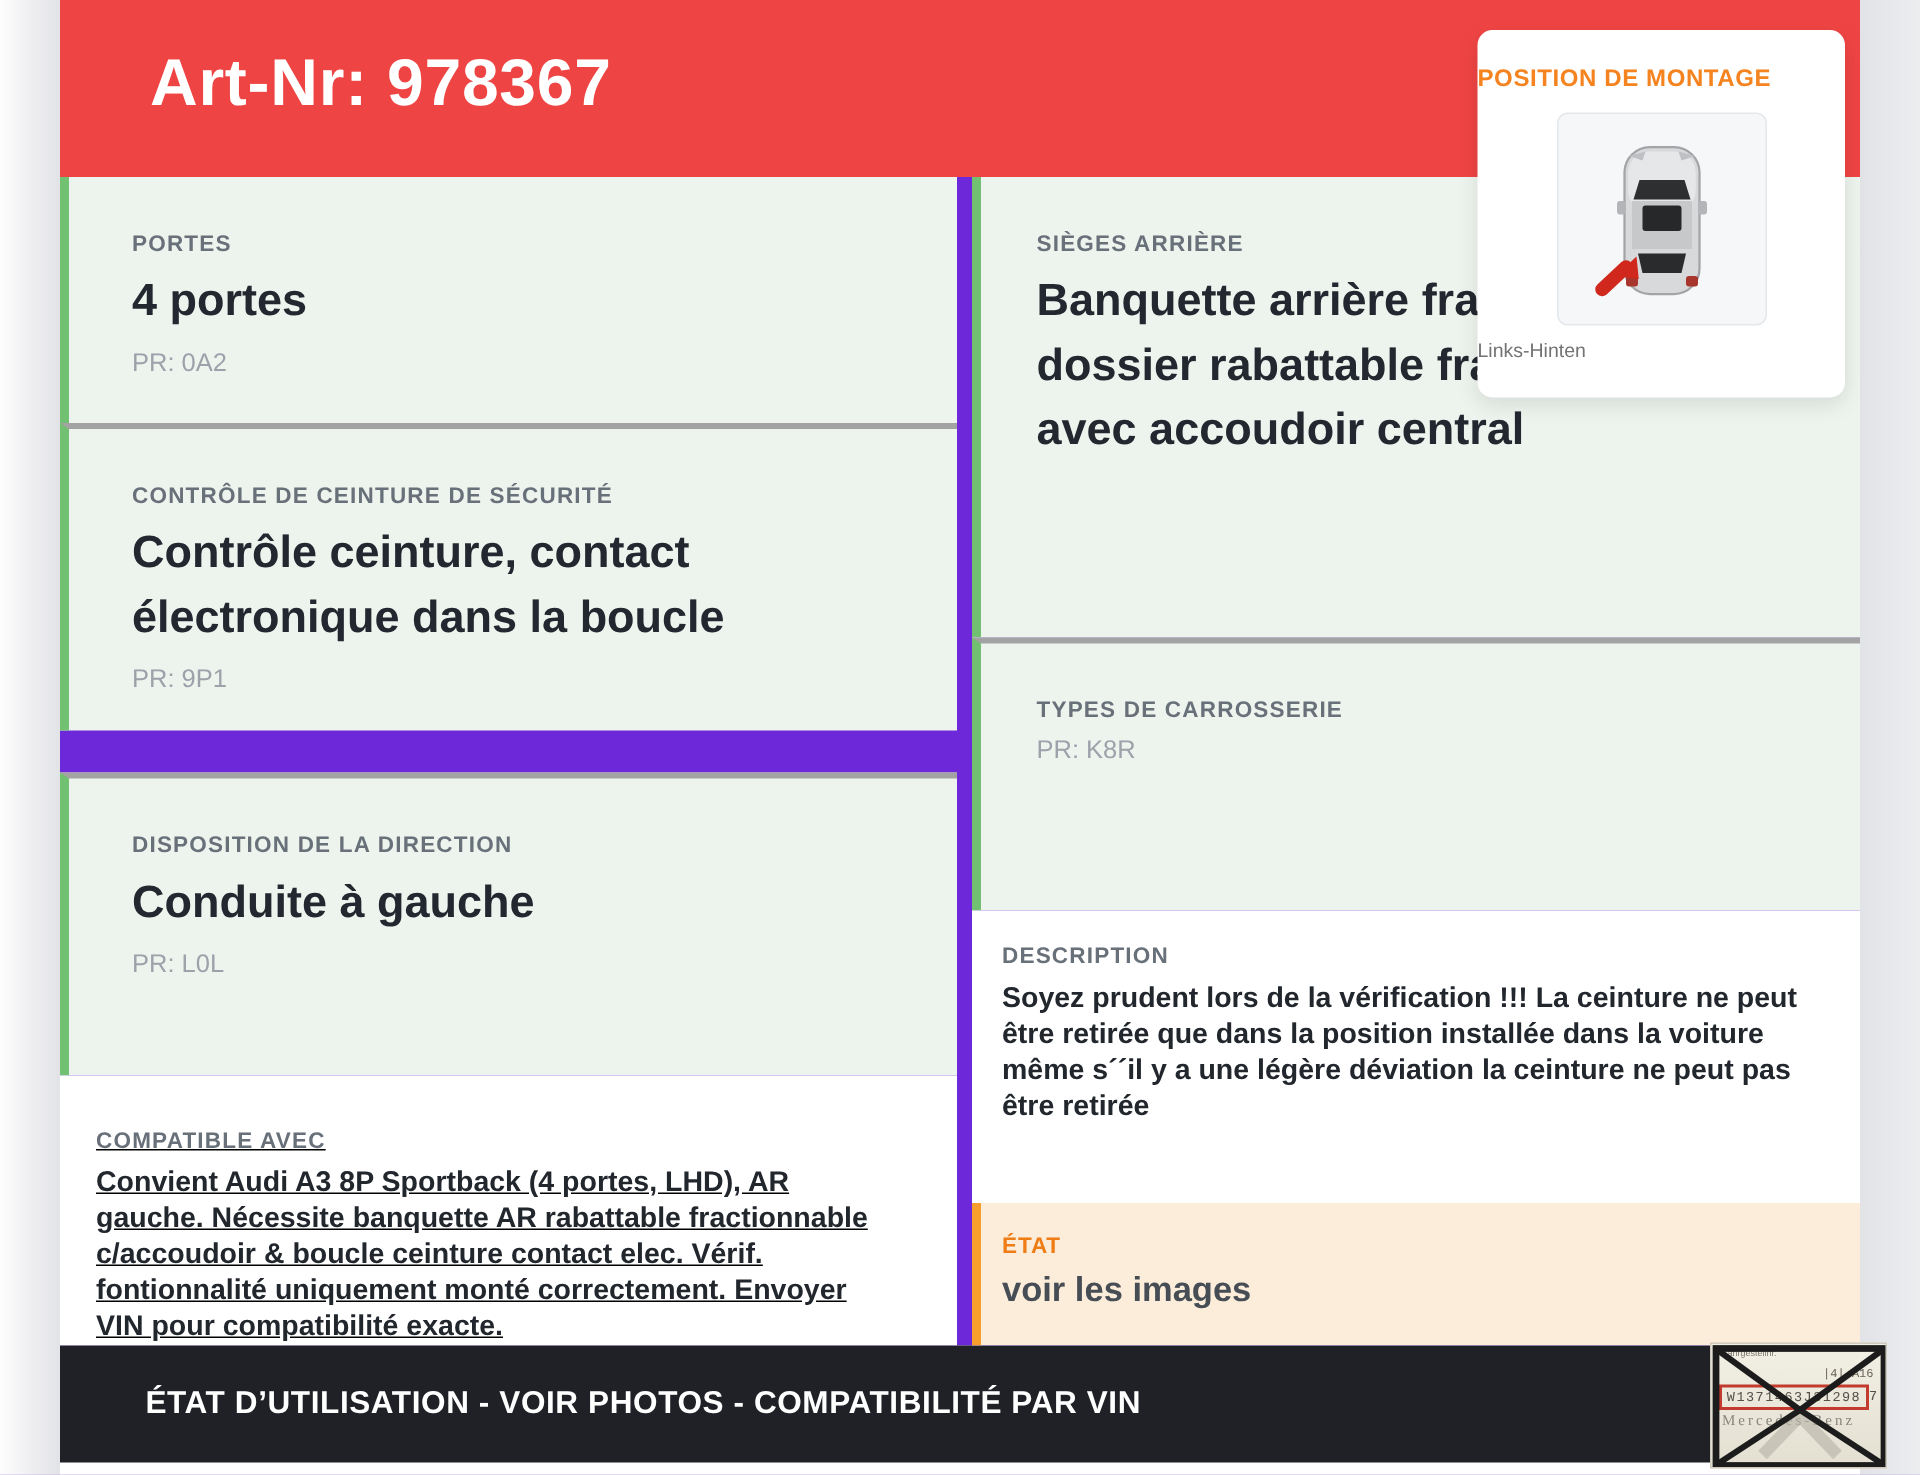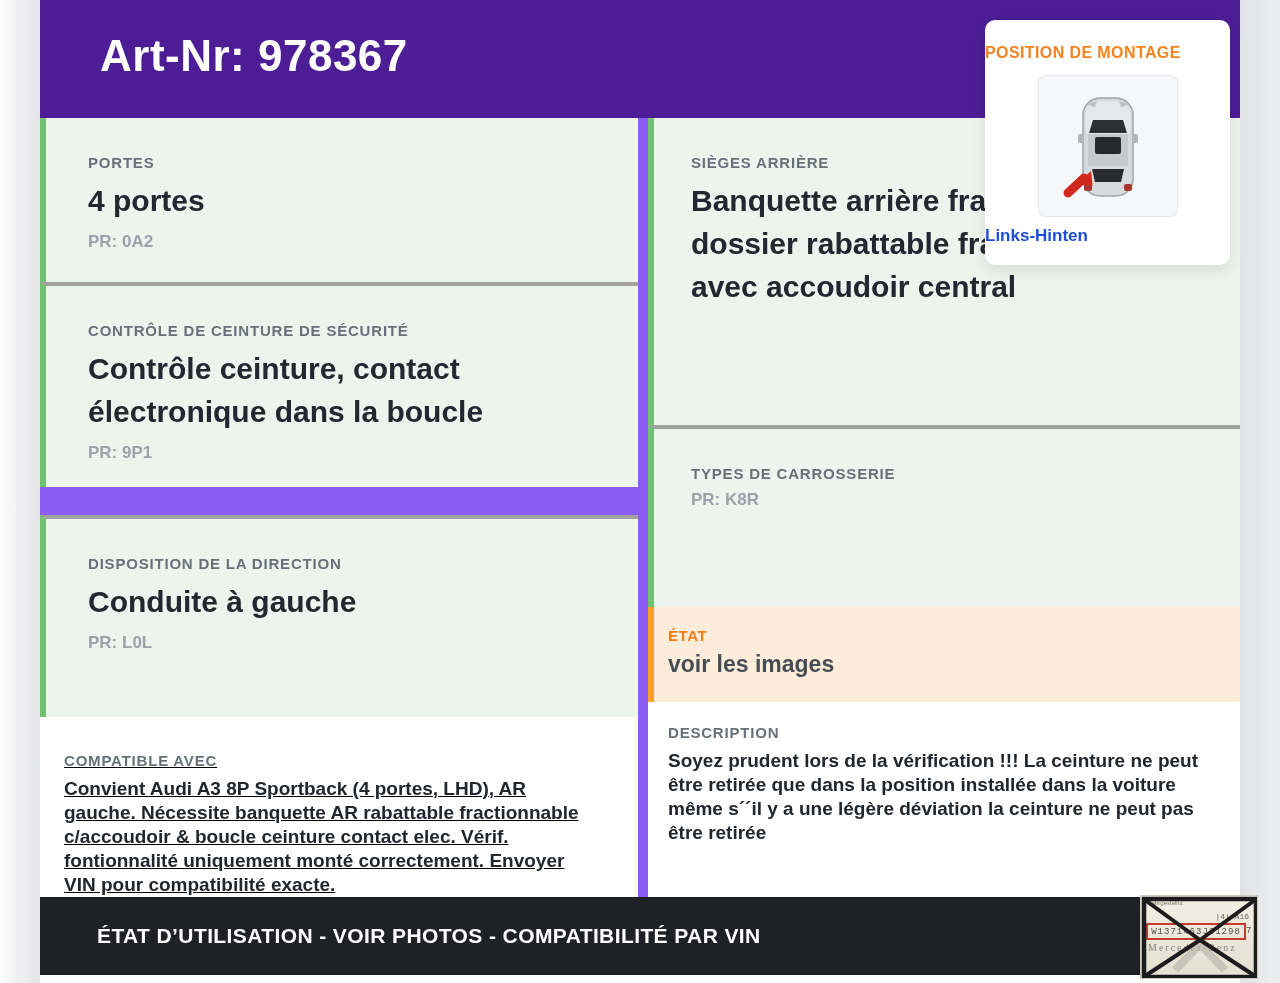--- a/index.html
+++ b/index.html
@@ -4,54 +4,54 @@
 <style>
   html,body{margin:0;padding:0;width:1280px;height:983px;overflow:hidden;
     font-family:"Liberation Sans","DejaVu Sans",sans-serif;background:#e7e8eb;}
   .page-left-shadow{position:absolute;left:0;top:0;width:40px;height:983px;
     background:linear-gradient(90deg,#fdfdfd 0%,#eeeef1 55%,#e2e3e7 100%);}
   .page-right{position:absolute;left:1240px;top:0;width:40px;height:983px;
     background:linear-gradient(90deg,#e2e3e7 0%,#ecedef 100%);}
   .content{position:absolute;left:40px;top:0;width:1200px;height:983px;background:#ffffff;}
 
   
-  .header{height:118px;background:#4c1d95;display:flex;align-items:center;}
+  .header{height:118px;background:#ef4444;display:flex;align-items:center;}
   .header h1{margin:0 0 6px 60px;font-size:44px;font-weight:bold;color:#ffffff;letter-spacing:.5px;}
 
   
-  .main{display:flex;height:779px;background:#8b5cf6;}
+  .main{display:flex;height:779px;background:#6d28d9;}
   .col{display:flex;flex-direction:column;overflow:hidden;}
   .col-left{width:598px;margin-right:10px;}
   .col-right{width:592px;}
 
   .card{box-sizing:border-box;position:relative;}
   .card.mint{background:#edf4ee;border-left:6px solid #72c072;padding:36px 80px 0 42px;}
   .card.sep{border-top:4px solid #a3a3a3;}
   .card.etat{background:#fcedda;border-left:6px solid #f89e2e;padding:20px 20px 0 14px;}
   .card.plain{background:#ffffff;padding:35px 54px 0 24px;text-decoration:underline;}
   .card.plain-r{background:#ffffff;padding:22px 17px 0 20px;}
 
   .card-label{font-size:15px;font-weight:bold;color:#68707a;letter-spacing:.8px;margin:0 0 8px 0;}
   .card-value{font-size:30px;font-weight:bold;color:#232830;line-height:43px;margin:0 0 10px 0;max-width:472px;}
-  .card-pr{font-size:17px;color:#9ba2aa;margin:0;font-weight:bold;}
+  .card-pr{font-size:17px;color:#9ba2aa;margin:0;}
   .etat .card-label{color:#ee7d15;letter-spacing:.6px;margin-bottom:7px;}
   .etat-value{font-size:23px;font-weight:600;color:#464d55;}
   .body-bold{font-size:19px;font-weight:bold;color:#22262d;line-height:24px;margin:0;}
 
   
   .footer{height:78px;background:#1f2126;display:flex;align-items:center;}
   .footer-text{color:#ffffff;font-size:21px;font-weight:bold;letter-spacing:.4px;margin-left:57px;}
 
   
   .mount-card{position:absolute;left:945px;top:20px;width:245px;height:245px;background:#ffffff;
     border-radius:10px;box-shadow:0 5px 14px rgba(0,0,0,.10);z-index:5;text-align:left;}
   .mount-title{font-size:16px;font-weight:bold;color:#f5831f;letter-spacing:.4px;margin-top:24px;}
   .mount-imgbox{width:138px;height:140px;margin:13px auto 0 auto;background:#f5f7f9;
     border:1px solid #e4e7eb;border-radius:7px;}
-  .mount-caption{font-size:17px;font-weight:bold;color:#1d4ed8;margin-top:9px;}
+  .mount-caption{font-size:13px;font-weight:normal;color:#737373;margin-top:9px;}
 
   
   .stamp{position:absolute;left:1100px;top:895px;width:118px;height:84px;z-index:6;
     background:#edeadf;border:1px solid #cfcabb;box-sizing:border-box;overflow:hidden;}
   .stamp-inner{position:absolute;left:0;top:0;right:0;bottom:0;background:
     linear-gradient(180deg,#f2efe4 0%,#eae7da 55%,#e3e0d2 100%);}
   .stamp-l1{position:absolute;left:7px;top:4px;font-size:6px;color:#7b766c;}
   .stamp-l2{position:absolute;right:8px;top:16px;font-size:8px;color:#6b665c;font-family:"Liberation Mono",monospace;}
   .stamp-vinbox{position:absolute;left:5px;top:27px;width:96px;height:13px;border:2px solid #c23b2e;
     display:flex;align-items:center;justify-content:center;}
@@ -99,27 +99,27 @@
 
     <div class="col col-right">
       <div class="card mint" style="height:307px;padding-left:37px;">
         <div class="card-label">SIÈGES ARRIÈRE</div>
         <div class="card-value" style="max-width:478px;">Banquette arrière fractionnable, dossier rabattable fractionnable avec accoudoir central</div>
       </div>
       <div class="card mint sep" style="height:182px;padding-left:37px;">
         <div class="card-label">TYPES DE CARROSSERIE</div>
         <div class="card-pr">PR: K8R</div>
       </div>
+      <div class="card plain-r" style="flex:1;">
+        <div class="card-label">DESCRIPTION</div>
+        <p class="body-bold" style="max-width:556px;">Soyez prudent lors de la vérification !!! La ceinture ne peut être retirée que dans la position installée dans la voiture même s´´il y a une légère déviation la ceinture ne peut pas être retirée</p>
+      </div>
       <div class="card etat" style="height:95px;">
         <div class="card-label">ÉTAT</div>
         <div class="etat-value">voir les images</div>
-      </div>
-      <div class="card plain-r" style="flex:1;">
-        <div class="card-label">DESCRIPTION</div>
-        <p class="body-bold" style="max-width:556px;">Soyez prudent lors de la vérification !!! La ceinture ne peut être retirée que dans la position installée dans la voiture même s´´il y a une légère déviation la ceinture ne peut pas être retirée</p>
       </div>
     </div>
   </div>
 
   <div class="footer">
     <div class="footer-text">ÉTAT D’UTILISATION - VOIR PHOTOS - COMPATIBILITÉ PAR VIN</div>
   </div>
 
   <div class="mount-card">
     <div class="mount-title">POSITION DE MONTAGE</div>

